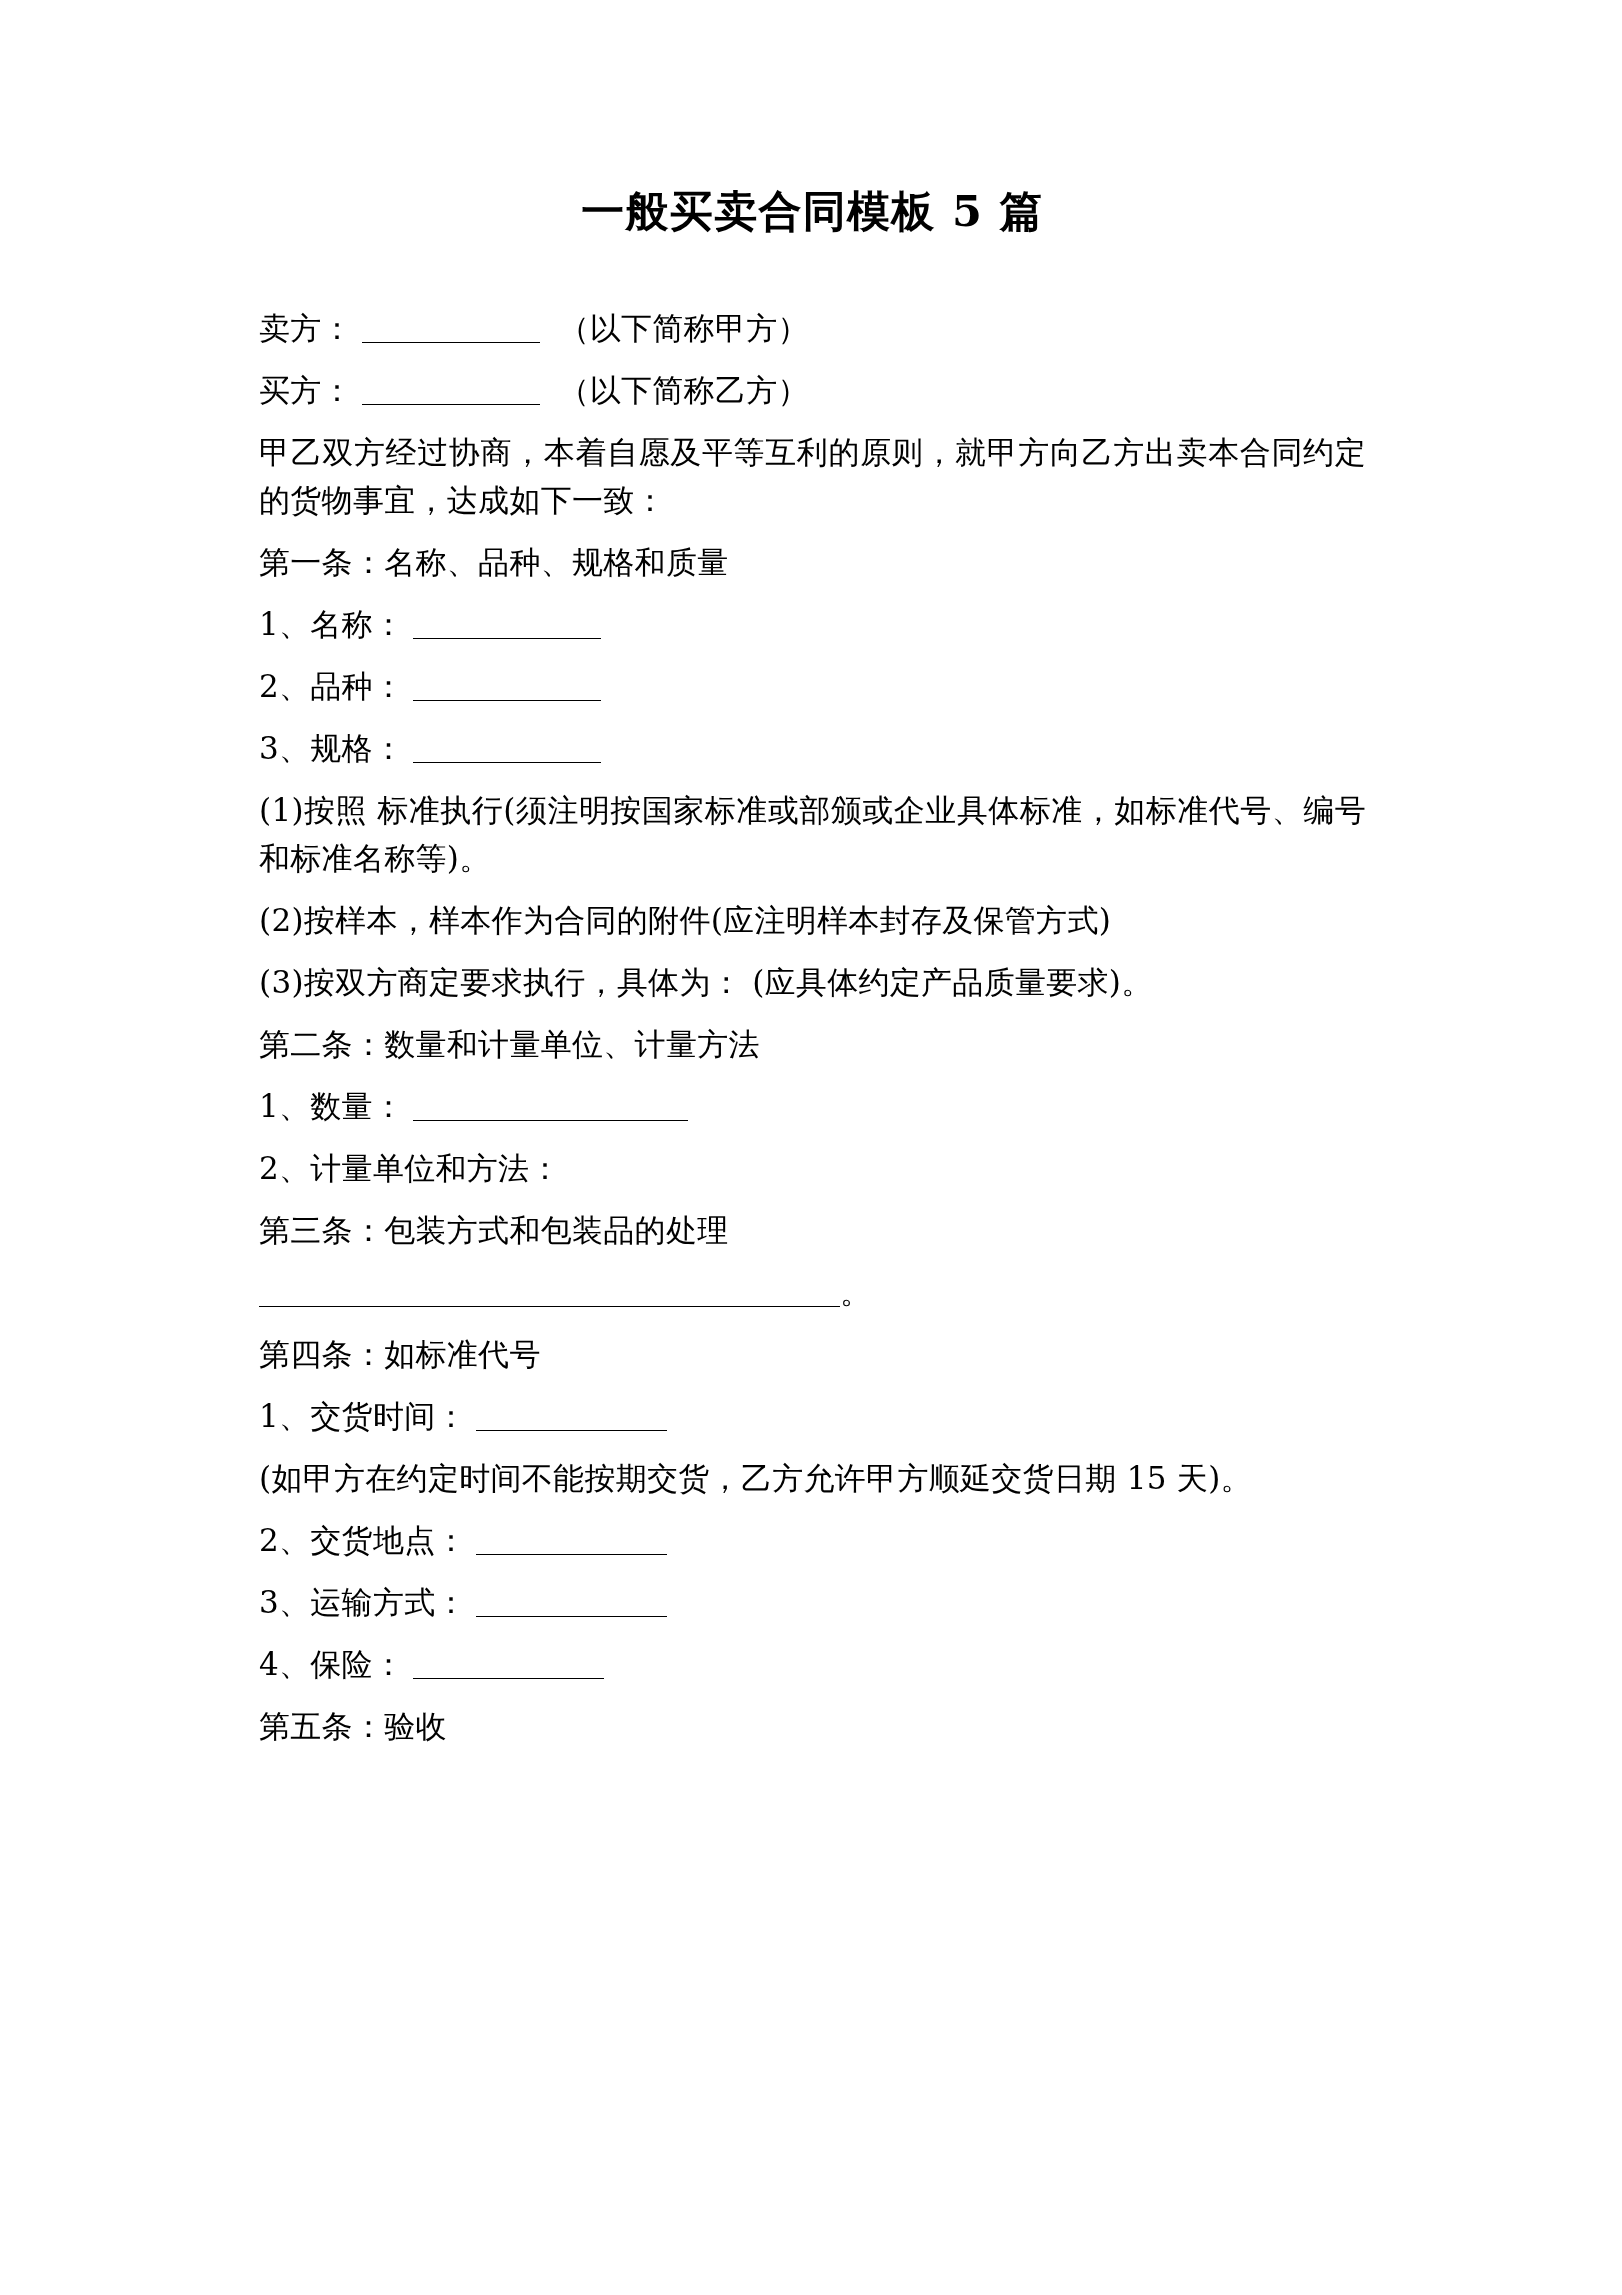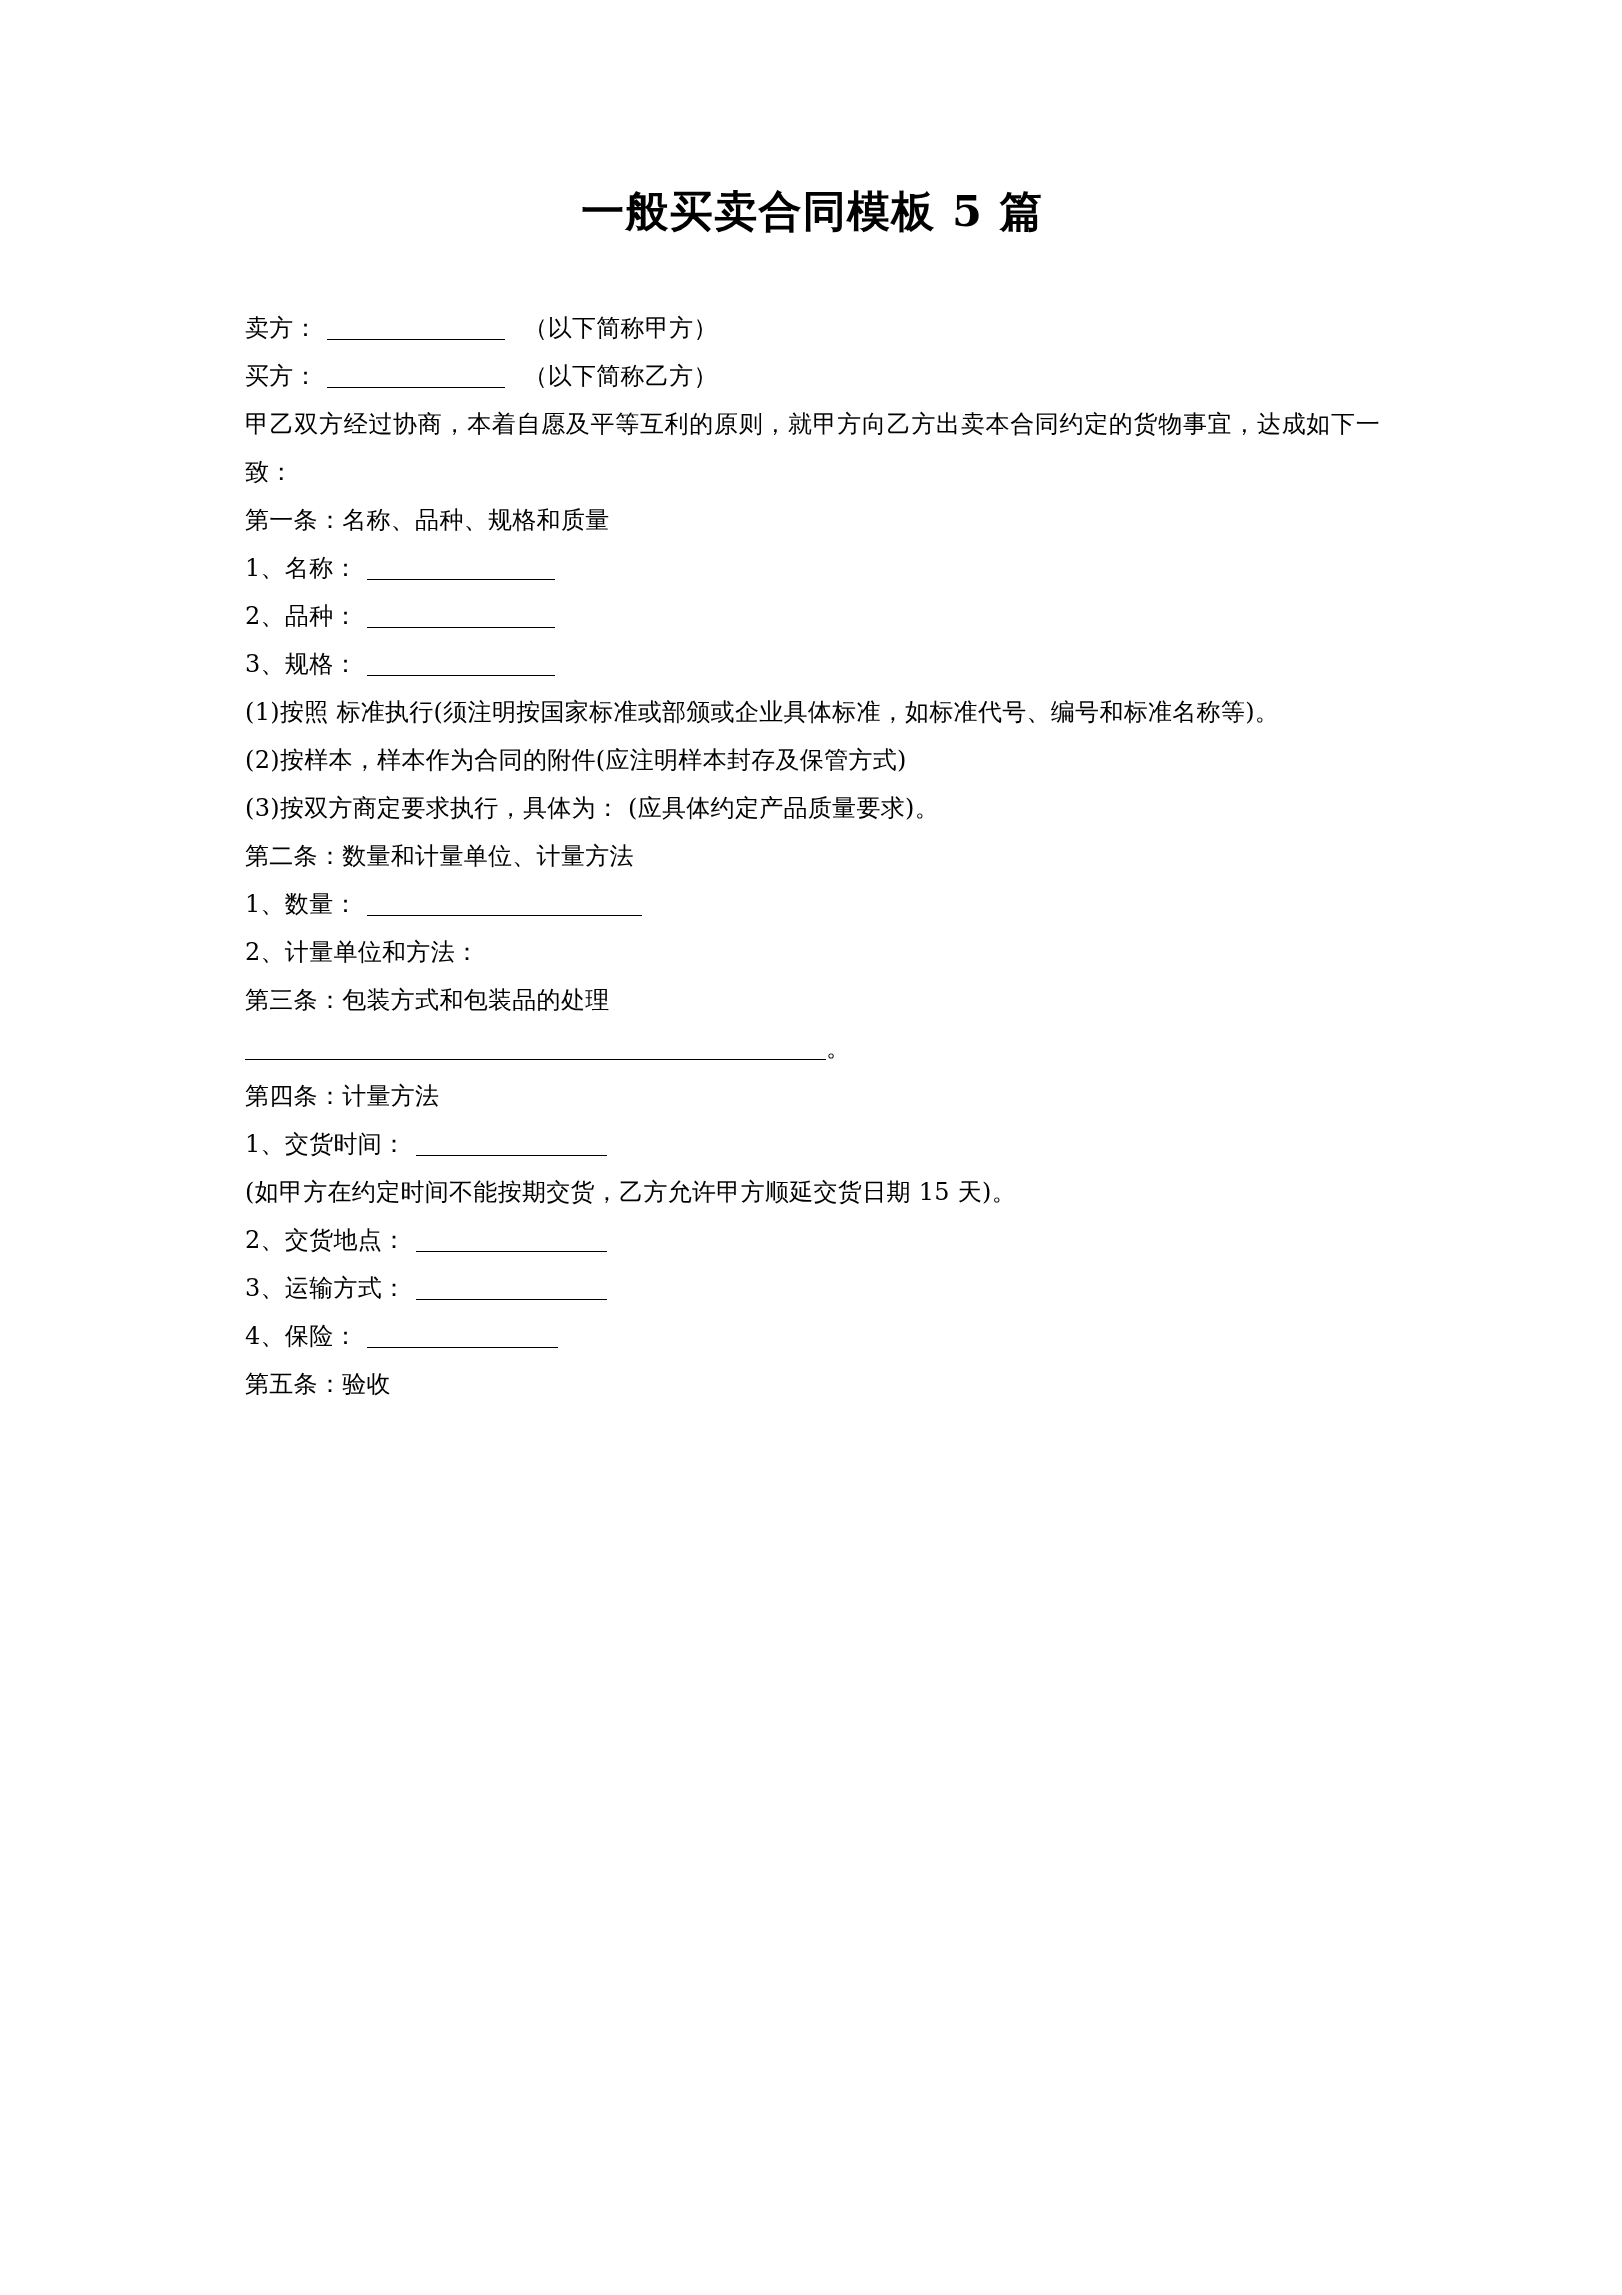--- a/index.html
+++ b/index.html
@@ -42,23 +42,23 @@
     padding-bottom: 0;
     letter-spacing: 1.3px;
     white-space: nowrap;
   }
 
   .body-block {
     margin-top: 71px;
   }
 
   .p {
-    font-size: 24px;
+    font-size: 31px;
     line-height: 48px;
-    margin: 0;
+    margin: 14px;
     text-align: left;
     letter-spacing: 0.3px;
     word-break: break-all;
   }
 
   
   .p.wrap {
     text-align: justify;
     text-justify: inter-ideograph;
   }
@@ -129,21 +129,21 @@
 
       <p class="p">2、计量单位和方法：</p>
 
 
       <p class="p">第三条：包装方式和包装品的处理</p>
 
       <p class="p">
         <span class="blank w-full"></span><span>。</span>
       </p>
 
-      <p class="p">第四条：计量方法</p>
+      <p class="p">第四条：如标准代号</p>
 
       <p class="p">
         <span>1、交货时间：</span><span class="sp"></span><span class="blank w-deliv"></span>
       </p>
 
       <p class="p">(如甲方在约定时间不能按期交货，乙方允许甲方顺延交货日期 15 天)。</p>
 
       <p class="p">
         <span>2、交货地点：</span><span class="sp"></span><span class="blank w-deliv"></span>
       </p>

